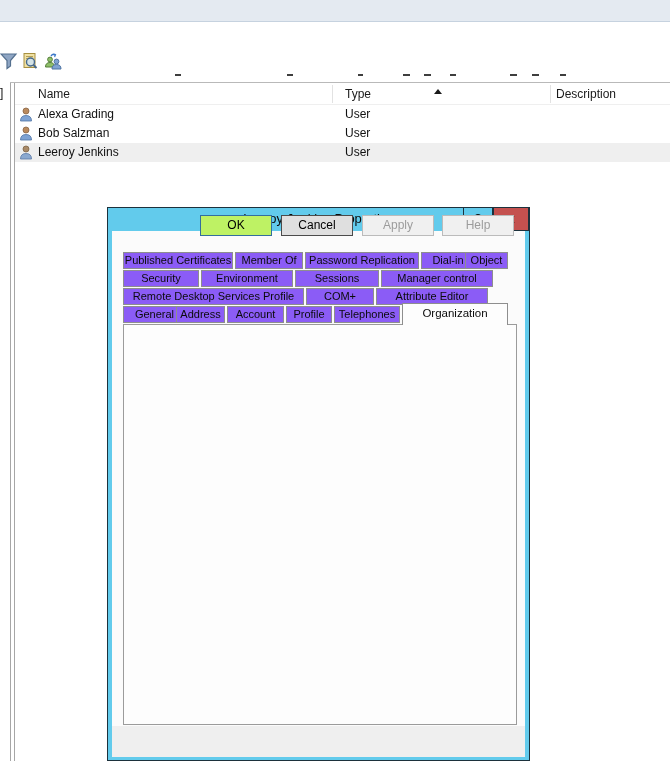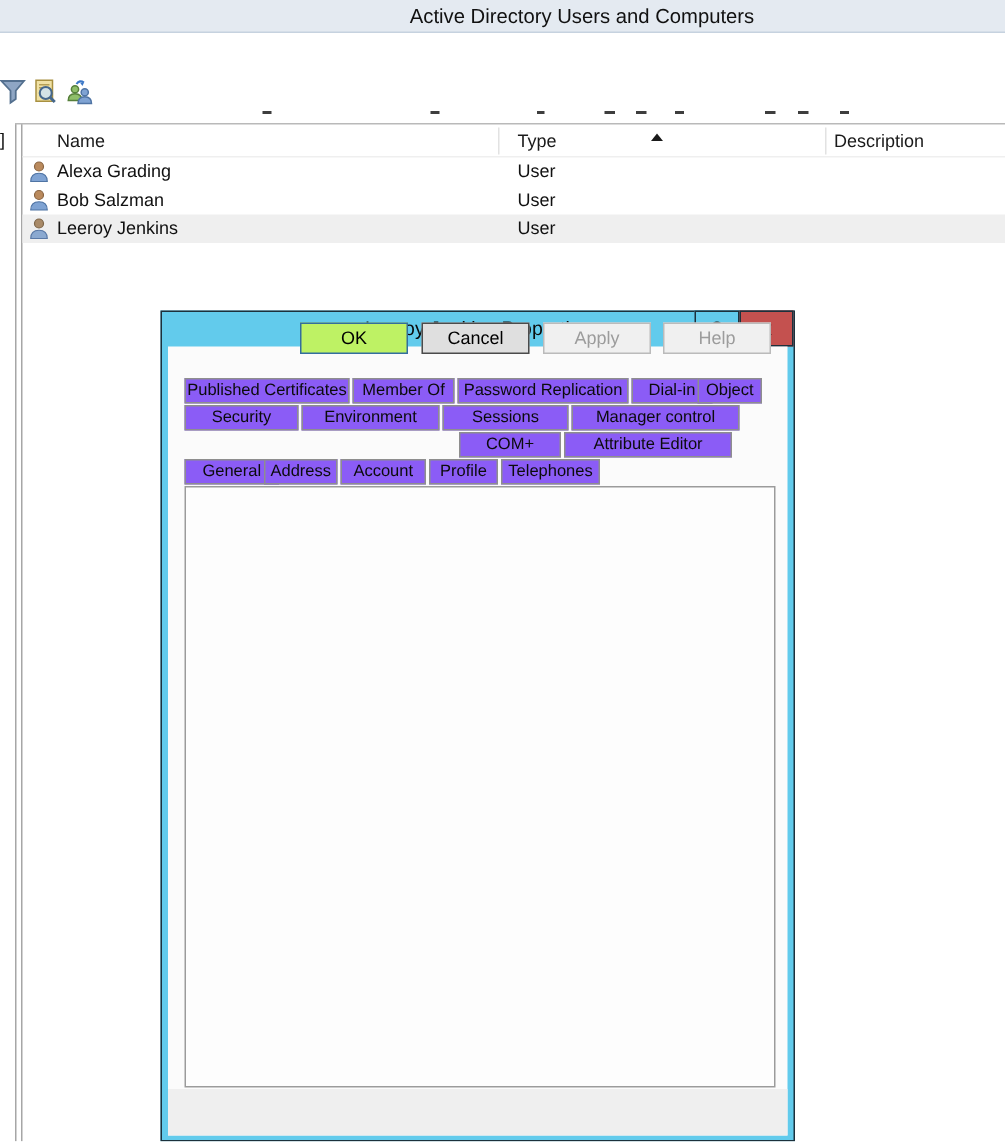--- a/index.html
+++ b/index.html
@@ -56,21 +56,20 @@
   .fbtn-ok { background:#bef264; border:1px solid #336E9E; color:#000; }
   .fbtn-cancel { background:#DFDFDF; border:1px solid #4B4B4B; color:#000; }
   .fbtn-dis { background:#F0F0F0; border:1px solid #BBBBBB; color:#9C9C9C; }
 </style>
 </head>
 <body>
 
 <div id="root">
 
   <div class="abs titlebar"></div>
-  <div class="abs titlebar-text">Active Directory Users and Computers</div>
 
   <div class="abs toolbar-icon" style="left:0px;">
     <svg width="20" height="19" viewBox="0 0 20 19">
       <path d="M1 2 L16 2 L10.5 8.5 L10.5 14 L7 16.5 L7 8.5 Z" fill="#8FA6C4" stroke="#54708F" stroke-width="1.2"></path>
     </svg>
   </div>
   <div class="abs toolbar-icon" style="left:21px;">
     <svg width="20" height="19" viewBox="0 0 20 19">
       <rect x="3" y="1.5" width="11" height="14" fill="#F0E1A4" stroke="#A89040" stroke-width="1"></rect>
       <line x1="5" y1="4.5" x2="12" y2="4.5" stroke="#B59F55" stroke-width="1"></line>
@@ -157,28 +156,30 @@
     <div class="abs tab" style="left:127px;top:44px;width:68px;">Member Of</div>
     <div class="abs tab" style="left:197px;top:44px;width:114px;">Password Replication</div>
     <div class="abs tab" style="left:313px;top:44px;width:54px;">Dial-in</div>
     <div class="abs tab" style="left:357px;top:44px;width:43px;">Object</div>
 
     <div class="abs tab" style="left:15px;top:62px;width:76px;text-align:center;">Security</div>
     <div class="abs tab" style="left:93px;top:62px;width:92px;">Environment</div>
     <div class="abs tab" style="left:187px;top:62px;width:84px;">Sessions</div>
     <div class="abs tab" style="left:273px;top:62px;width:112px;">Manager control</div>
 
+    <div class="abs tab" style="left:15px;top:80px;width:181px;">Remote Desktop Services Profile</div>
     <div class="abs tab" style="left:198px;top:80px;width:68px;">COM+</div>
     <div class="abs tab" style="left:268px;top:80px;width:112px;">Attribute Editor</div>
 
     <div class="abs tab" style="left:15px;top:98px;width:63px;">General</div>
     <div class="abs tab" style="left:68px;top:98px;width:49px;">Address</div>
     <div class="abs tab" style="left:119px;top:98px;width:57px;">Account</div>
     <div class="abs tab" style="left:178px;top:98px;width:46px;">Profile</div>
     <div class="abs tab" style="left:226px;top:98px;width:66px;">Telephones</div>
+    <div class="abs tab active" style="left:294px;width:106px;">Organization</div>
 
     <div class="abs pane"></div>
 
     <div class="abs fld-label" style="left:27px;top:139px;">Job Title:</div>
     <input class="txt focused" style="left: 104px; top: 135px; width: 281px;" value="">
     <div class="abs caret" style="left:109px;top:138px;"></div>
 
     <div class="abs fld-label" style="left:27px;top:169px;">Department:</div>
     <input class="txt" style="left: 104px; top: 165px; width: 281px;" value="Chicken">
 

